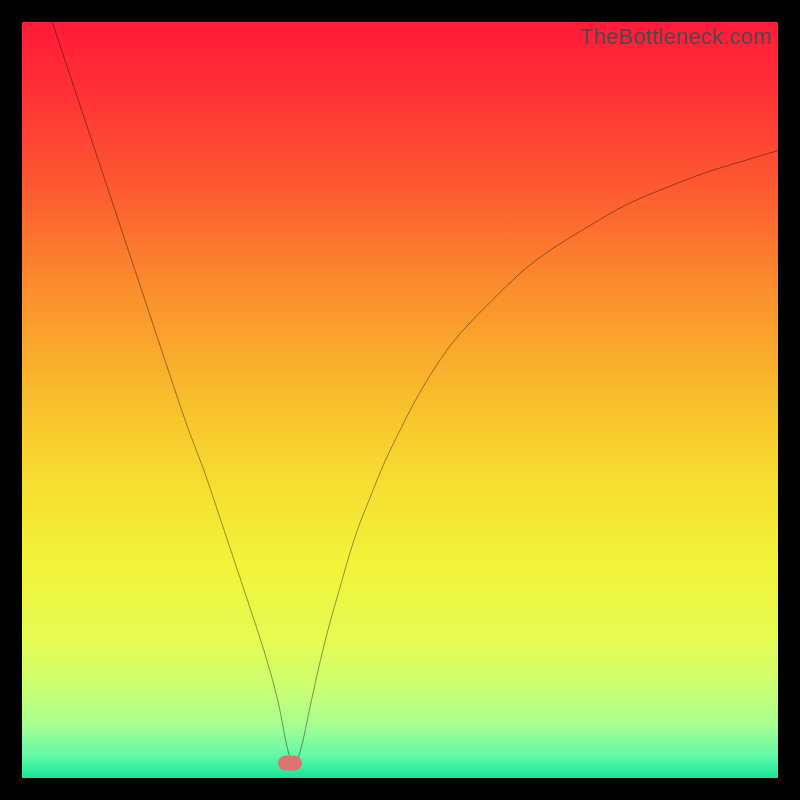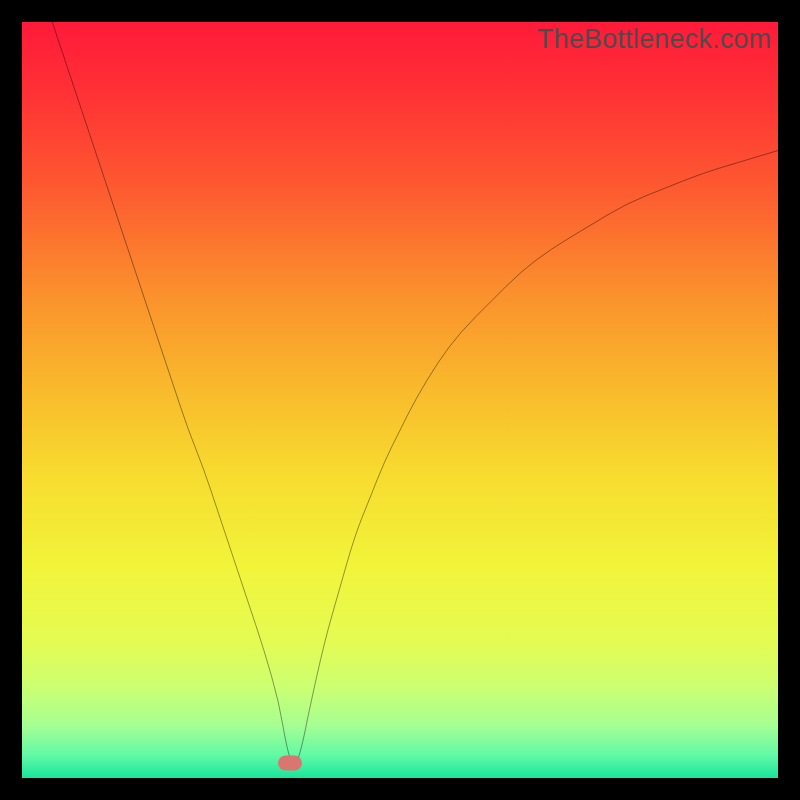--- a/index.html
+++ b/index.html
@@ -31,21 +31,21 @@
   .plot-bg svg {
     display: block;
     width: 100%;
     height: 100%;
   }
   .watermark {
     position: absolute;
     top: 2px;
     right: 6px;
     color: #4b4b4b;
-    font-size: 27px;
+    font-size: 22px;
     font-weight: 500;
     letter-spacing: 0.2px;
     user-select: none;
   }
   .curve-svg {
     position: absolute;
     left: 0; top: 0;
     width: 100%; height: 100%;
     pointer-events: none;
   }

